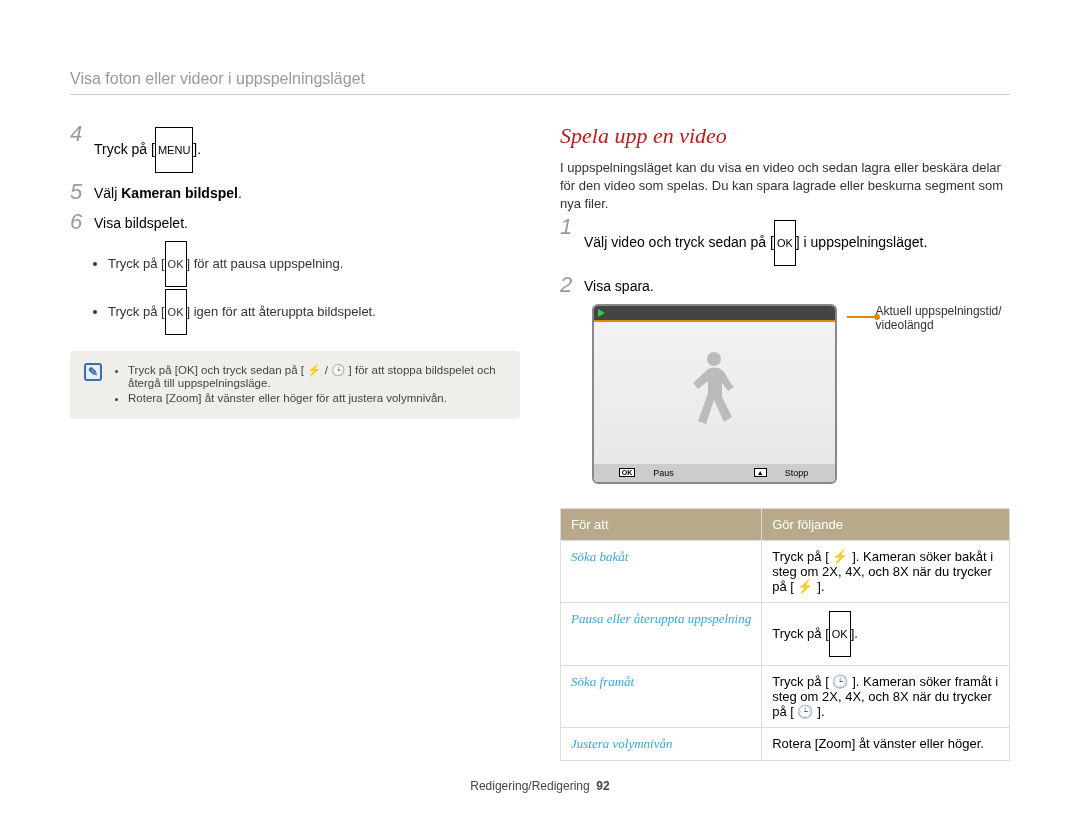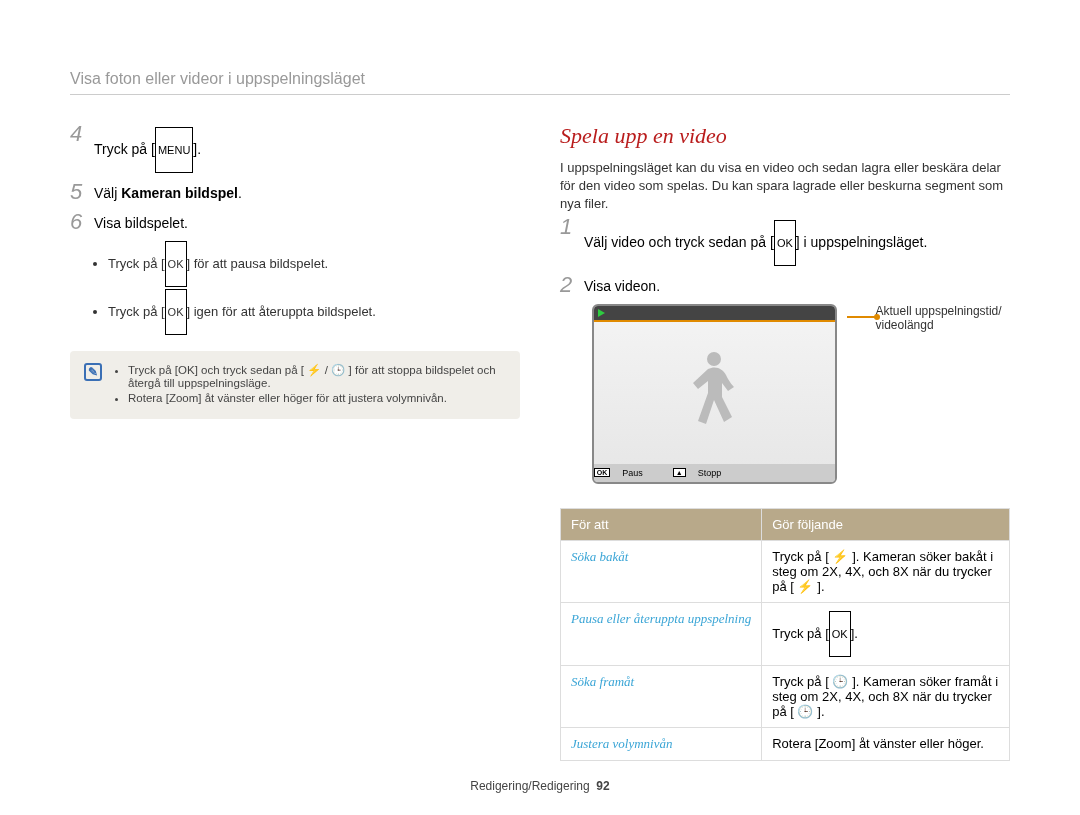--- a/index.html
+++ b/index.html
@@ -124,21 +124,21 @@
   }
   .dancer svg { fill: #bbb; }
   .player-bottombar {
     position: absolute; bottom: 0; left: 0; right: 0;
     height: 18px;
     background: #ccc;
     display: flex;
     align-items: center;
     font-size: 9px;
   }
-  .bt-seg { display: flex; align-items: center; gap: 12px; padding: 0 0; justify-content: space-between; }
+  .bt-seg { display: flex; align-items: center; gap: 18px; padding: 0 25px; justify-content: space-between; }
   .mini-btn {
     display: inline-block;
     border: 1px solid #000;
     font-size: 7px;
     padding: 0 2px;
     background: #fff;
     font-weight: bold;
   }
   .callout-line {
     width: 40px; height: 2px; background: #e08a00;
@@ -207,21 +207,21 @@
         <span>Välj </span><span class="bold">Kameran bildspel</span><span>.</span>
       </div>
     </div>
 
     <div class="step-row">
       <div class="step-num">6</div>
       <div class="step-text">Visa bildspelet.</div>
     </div>
 
     <ul class="sub-bullets">
-      <li><span>Tryck på [</span><span class="btnlabel">OK</span><span>] för att pausa bildspelet.</span></li>
+      <li><span>Tryck på [</span><span class="btnlabel">OK</span><span>] för att pausa uppspelning.</span></li>
       <li><span>Tryck på [</span><span class="btnlabel">OK</span><span>] igen för att återuppta bildspelet.</span></li>
     </ul>
 
     <div class="note-box">
       <div class="note-icon">✎</div>
       <ul class="note-text">
         <li>Tryck på [OK] och tryck sedan på [ ⚡ / 🕒 ] för att stoppa bildspelet och återgå till uppspelningsläge.</li>
         <li>Rotera [Zoom] åt vänster eller höger för att justera volymnivån.</li>
       </ul>
     </div>
@@ -233,21 +233,21 @@
 
     <div class="step-row">
       <div class="step-num">1</div>
       <div class="step-text">
         <span>Välj video och tryck sedan på [</span><span class="btnlabel">OK</span><span>] i uppspelningsläget.</span>
       </div>
     </div>
 
     <div class="step-row">
       <div class="step-num">2</div>
-      <div class="step-text">Visa videon.</div>
+      <div class="step-text">Visa spara.</div>
     </div>
 
     <div class="player-wrap">
       <div style="width:24px"></div>
       <div class="player">
         <div class="player-topbar">
           <div class="play-triangle"></div>
           <div class="timecode">&nbsp;</div>
         </div>
         <div class="dancer">

